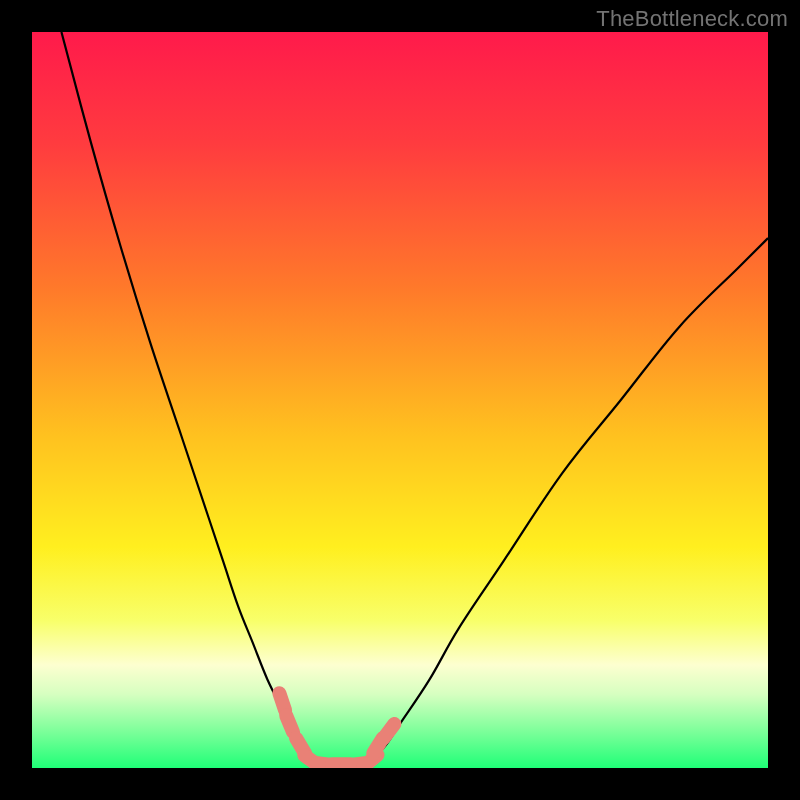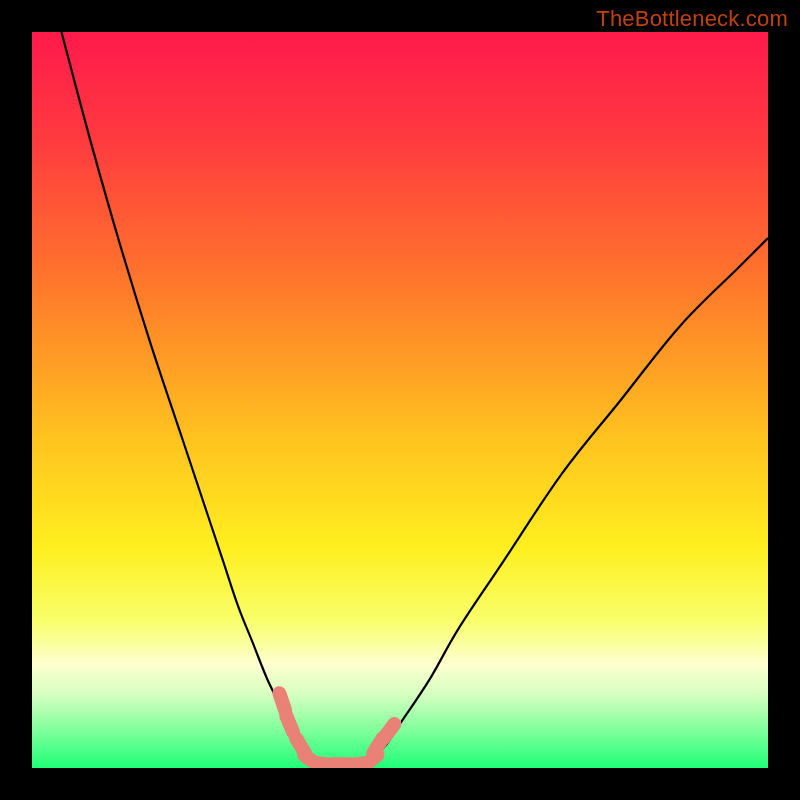--- a/index.html
+++ b/index.html
@@ -38,21 +38,21 @@
     position: absolute;
     top: 0;
     left: 0;
     width: 100%;
     height: 100%;
   }
   .watermark {
     position: absolute;
     top: 6px;
     right: 12px;
-    color: #c2410c;
+    color: #737373;
     font-size: 22px;
     font-weight: 500;
     letter-spacing: 0.2px;
   }
 </style>
 </head>
 <body>
 
 <div class="frame">
 

